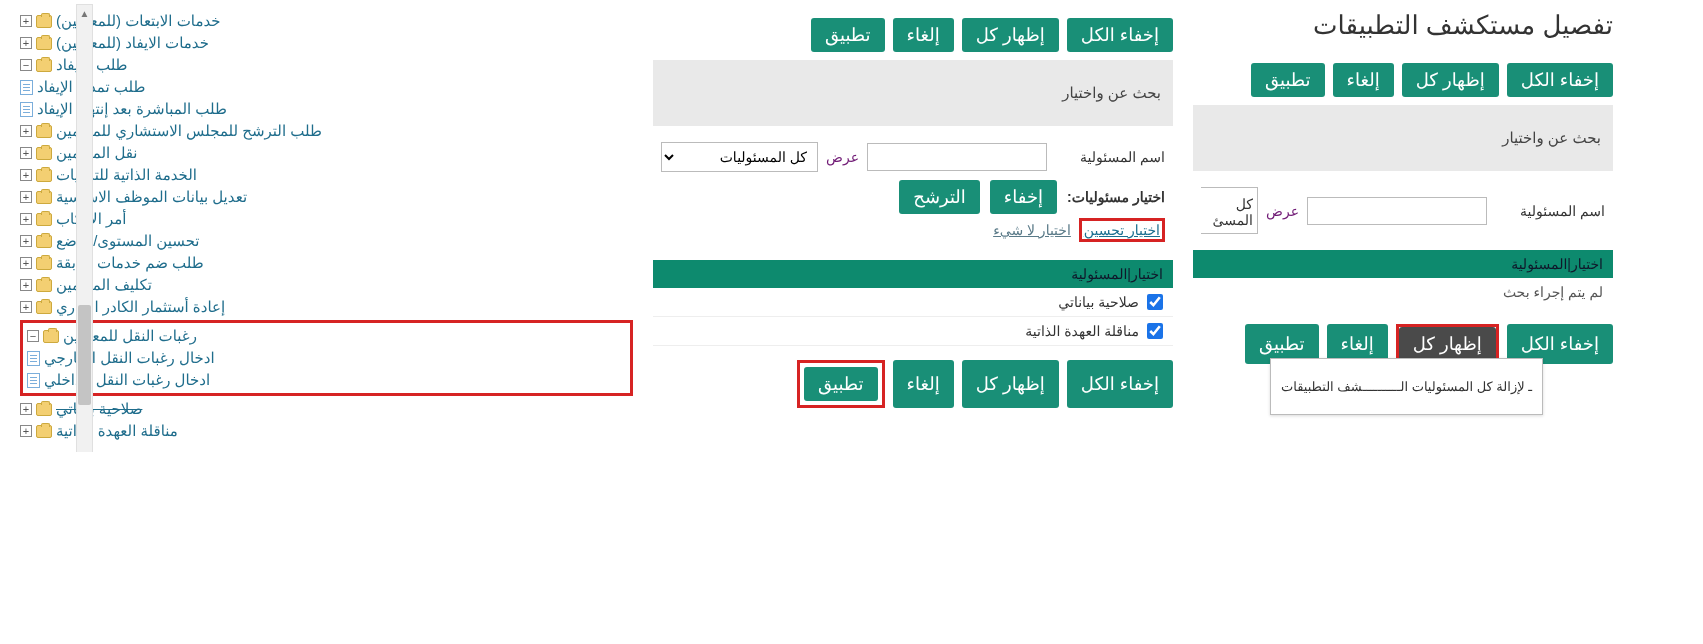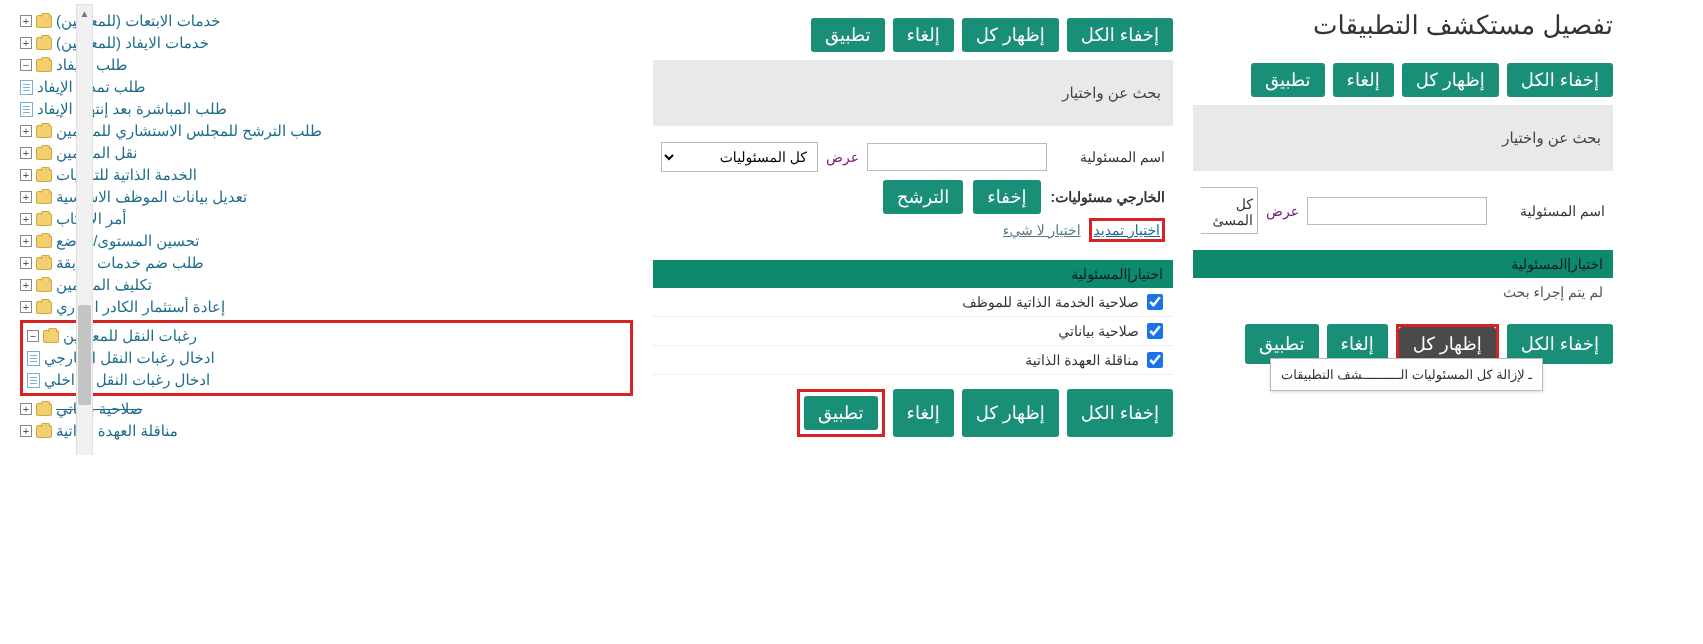--- a/index.html
+++ b/index.html
@@ -193,21 +193,21 @@
   }
   .hl-block {
     border:3px solid #d62323;
   }
 
   
   .tooltip {
     position:absolute;
     background:#fff;
     border:1px solid #bbb;
-    padding:8px 10px;
+    padding:20px 10px;
     font-size:13px;
     color:#333;
     box-shadow:0 1px 3px rgba(0,0,0,.15);
     white-space:nowrap;
   }
 
   
   .scrollbar-mock{
     position:absolute;
     left:76px; top:4px;
@@ -283,39 +283,35 @@
       <div class="form-row">
         <span class="label-cell">اسم المسئولية</span>
         <input type="text" class="search-field" style="">
         <span class="disp-label">عرض</span>
         <select class="resp-select">
           <option>كل المسئوليات</option>
         </select>
       </div>
 
       <div class="choose-line">
-        <span class="lbl">الخارجي مسئوليات:</span>
+        <span class="lbl">اختيار مسئوليات:</span>
         <button class="btn">إخفاء</button>
         <button class="btn">الترشح</button>
       </div>
 
       <div class="link-row">
         <span class="hl" style="padding:1px 2px;">
-          <span class="lnk">اختيار تمديد</span>
+          <span class="lnk">اختيار تحسين</span>
         </span>
         <span class="lnk muted">اختيار لا شيء</span>
       </div>
     </div>
 
     <div class="table-hdr-green">اختيار|المسئولية</div>
 
-    <div class="chk-row">
-      <input type="checkbox" checked="" style="">
-      <span>صلاحية الخدمة الذاتية للموظف</span>
-    </div>
     <div class="chk-row">
       <input type="checkbox" checked="" style="">
       <span>صلاحية بياناتي</span>
     </div>
     <div class="chk-row">
       <input type="checkbox" checked="" style="">
       <span>مناقلة العهدة الذاتية</span>
     </div>
 
     <div class="btn-row" style="margin-top:14px;">

